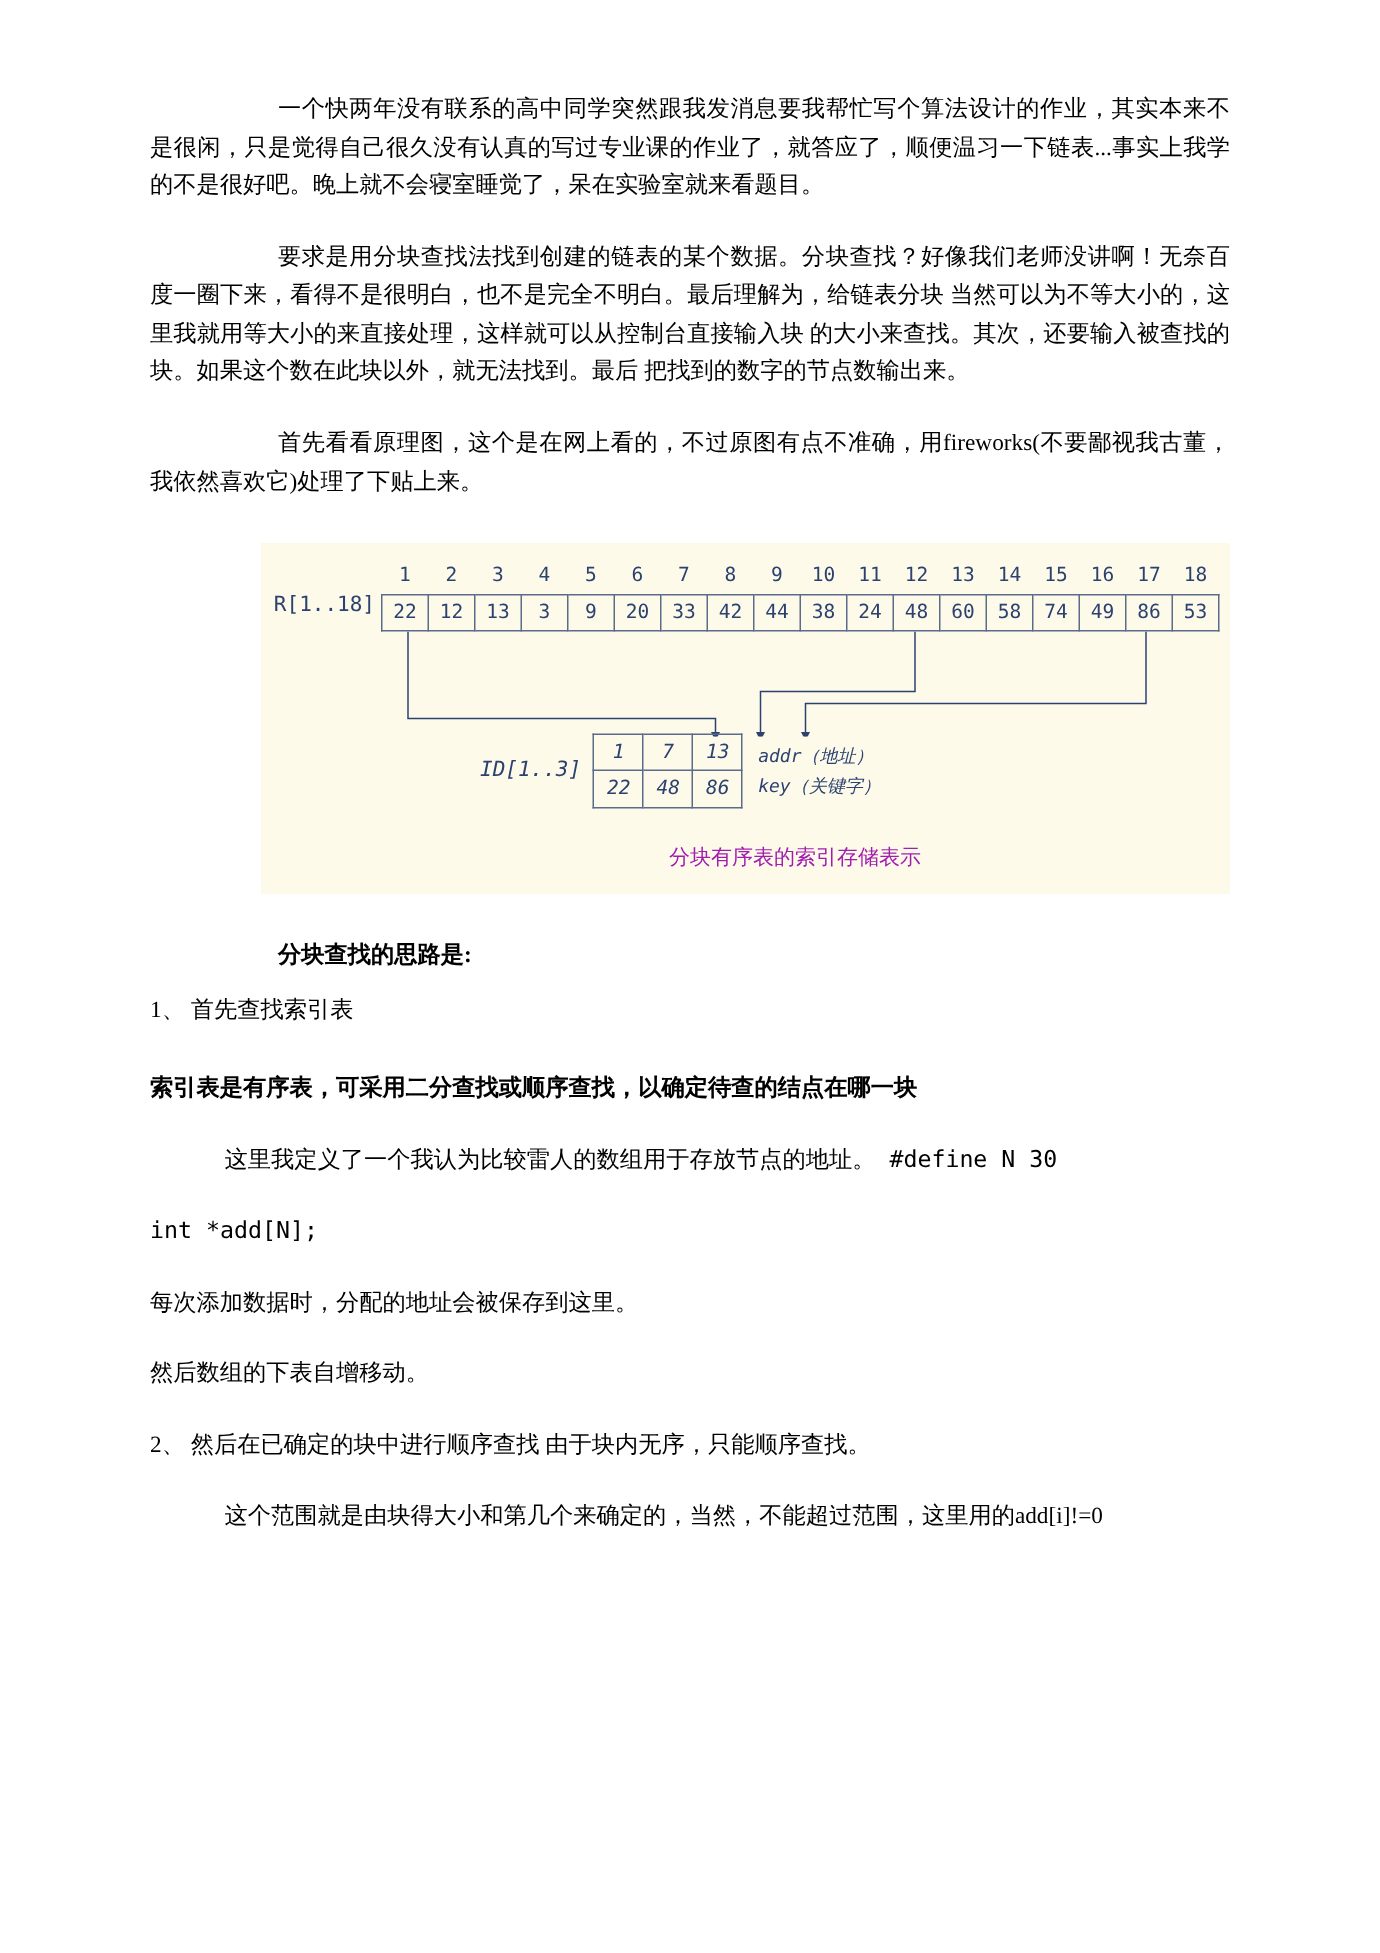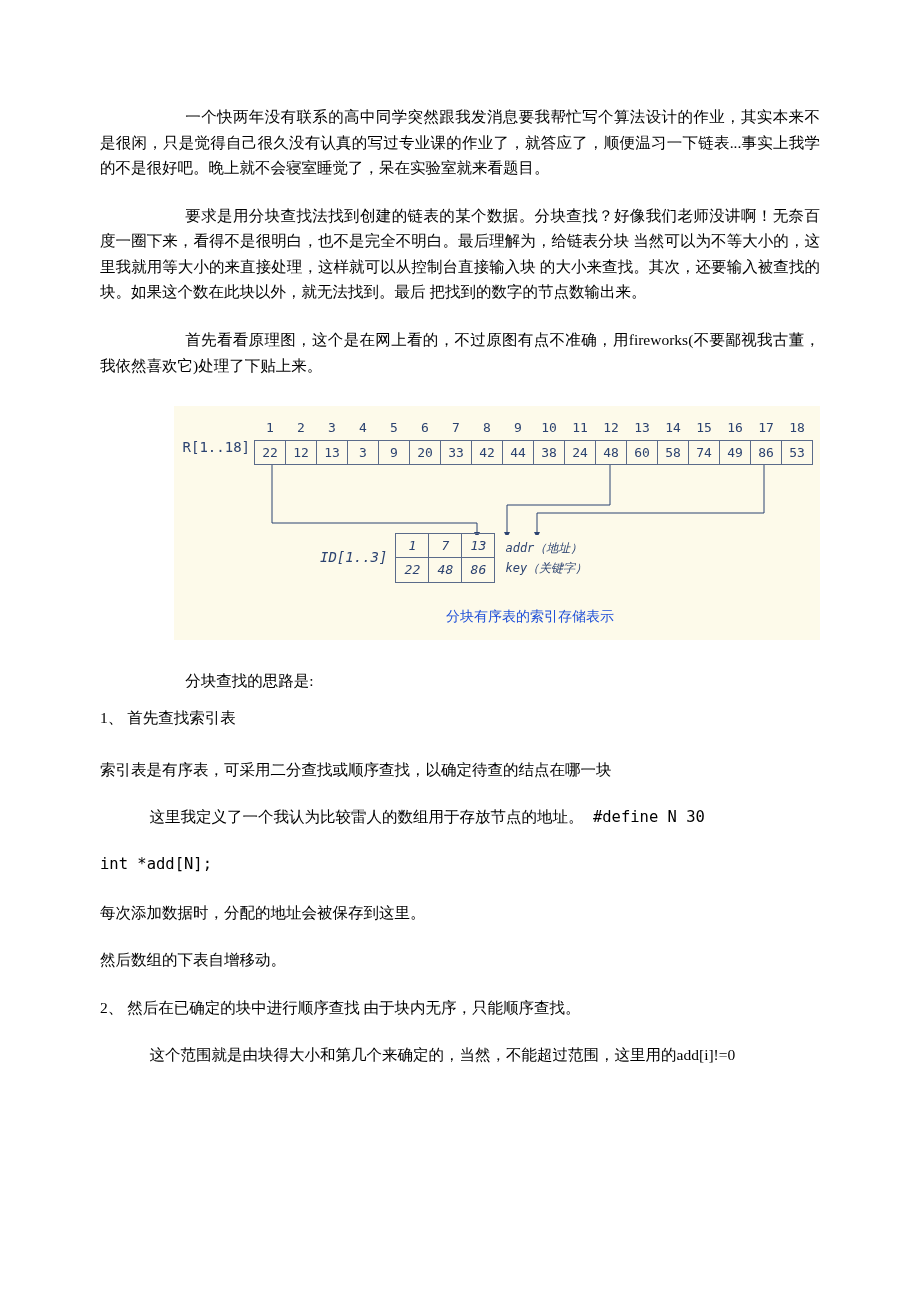--- a/index.html
+++ b/index.html
@@ -6,21 +6,21 @@
     margin: 0;
     padding: 0;
     background: #fff;
     font-family: "SimSun", "宋体", serif;
     font-size: 15.5px;
     line-height: 1.65;
     color: #000;
   }
   .page {
     width: 920px;
-    padding: 104px 100px 60px 100px;
+    padding: 60px 100px 60px 100px;
     box-sizing: border-box;
   }
   p {
     margin: 0 0 22px 0;
     text-align: justify;
   }
   .indent {
     text-indent: 5.5em;
   }
   .indent-small {
@@ -101,26 +101,26 @@
   }
   .id-annot {
     font-size: 12px;
     color: #2b4270;
     margin-left: 10px;
     line-height: 20px;
   }
   .fig-caption {
     text-align: center;
     font-size: 14px;
-    color: #1d4ed8;
+    color: #a21caf;
     margin-top: 22px;
     margin-left: 60px;
   }
   .tight { margin-bottom: 4px; margin-top: 12px; }
-  .sec-gap { margin-top: 26px; }
+  .sec-gap { margin-top: 26px; font-weight: bold; }
 </style>
 </head>
 <body>
 
 <div class="page">
 
   <p class="indent">一个快两年没有联系的高中同学突然跟我发消息要我帮忙写个算法设计的作业，其实本来不是很闲，只是觉得自己很久没有认真的写过专业课的作业了，就答应了，顺便温习一下链表...事实上我学的不是很好吧。晚上就不会寝室睡觉了，呆在实验室就来看题目。</p>
 
   <p class="indent">要求是用分块查找法找到创建的链表的某个数据。分块查找？好像我们老师没讲啊！无奈百度一圈下来，看得不是很明白，也不是完全不明白。最后理解为，给链表分块 当然可以为不等大小的，这里我就用等大小的来直接处理，这样就可以从控制台直接输入块 的大小来查找。其次，还要输入被查找的块。如果这个数在此块以外，就无法找到。最后 把找到的数字的节点数输出来。</p>
 

